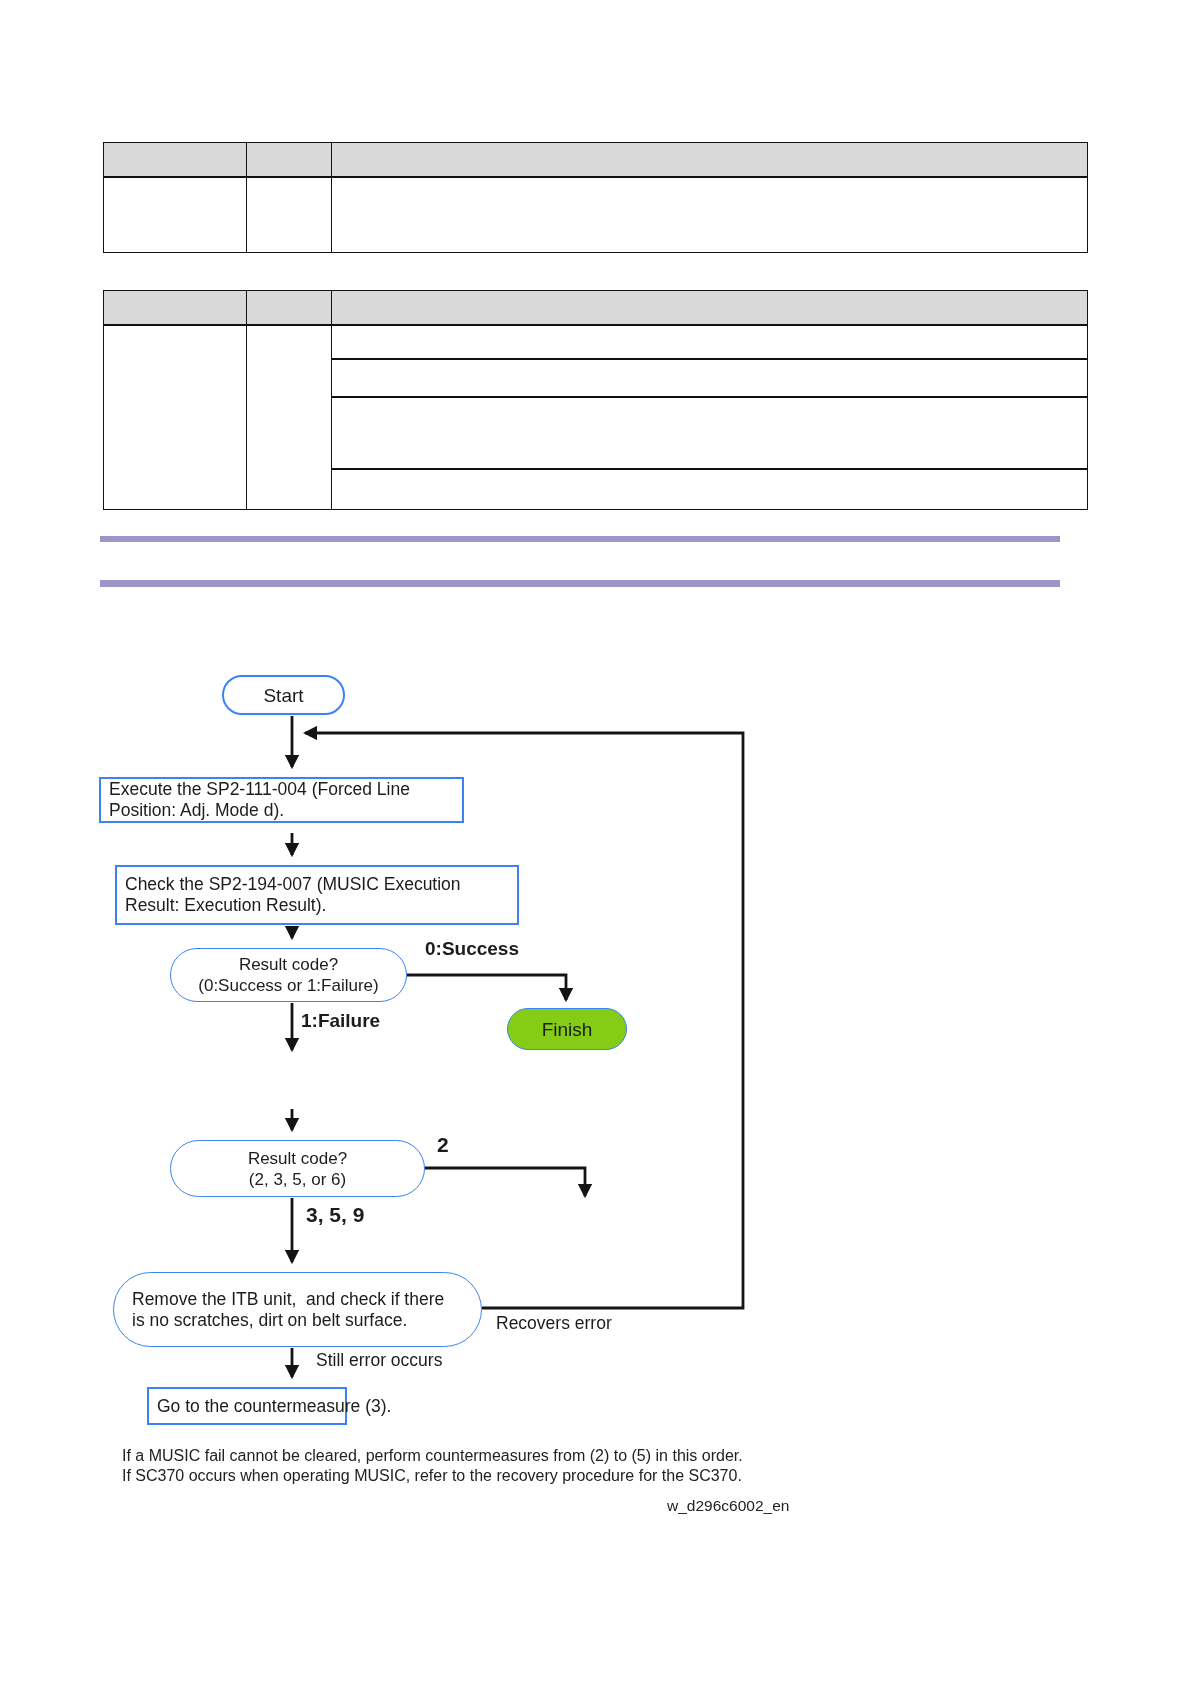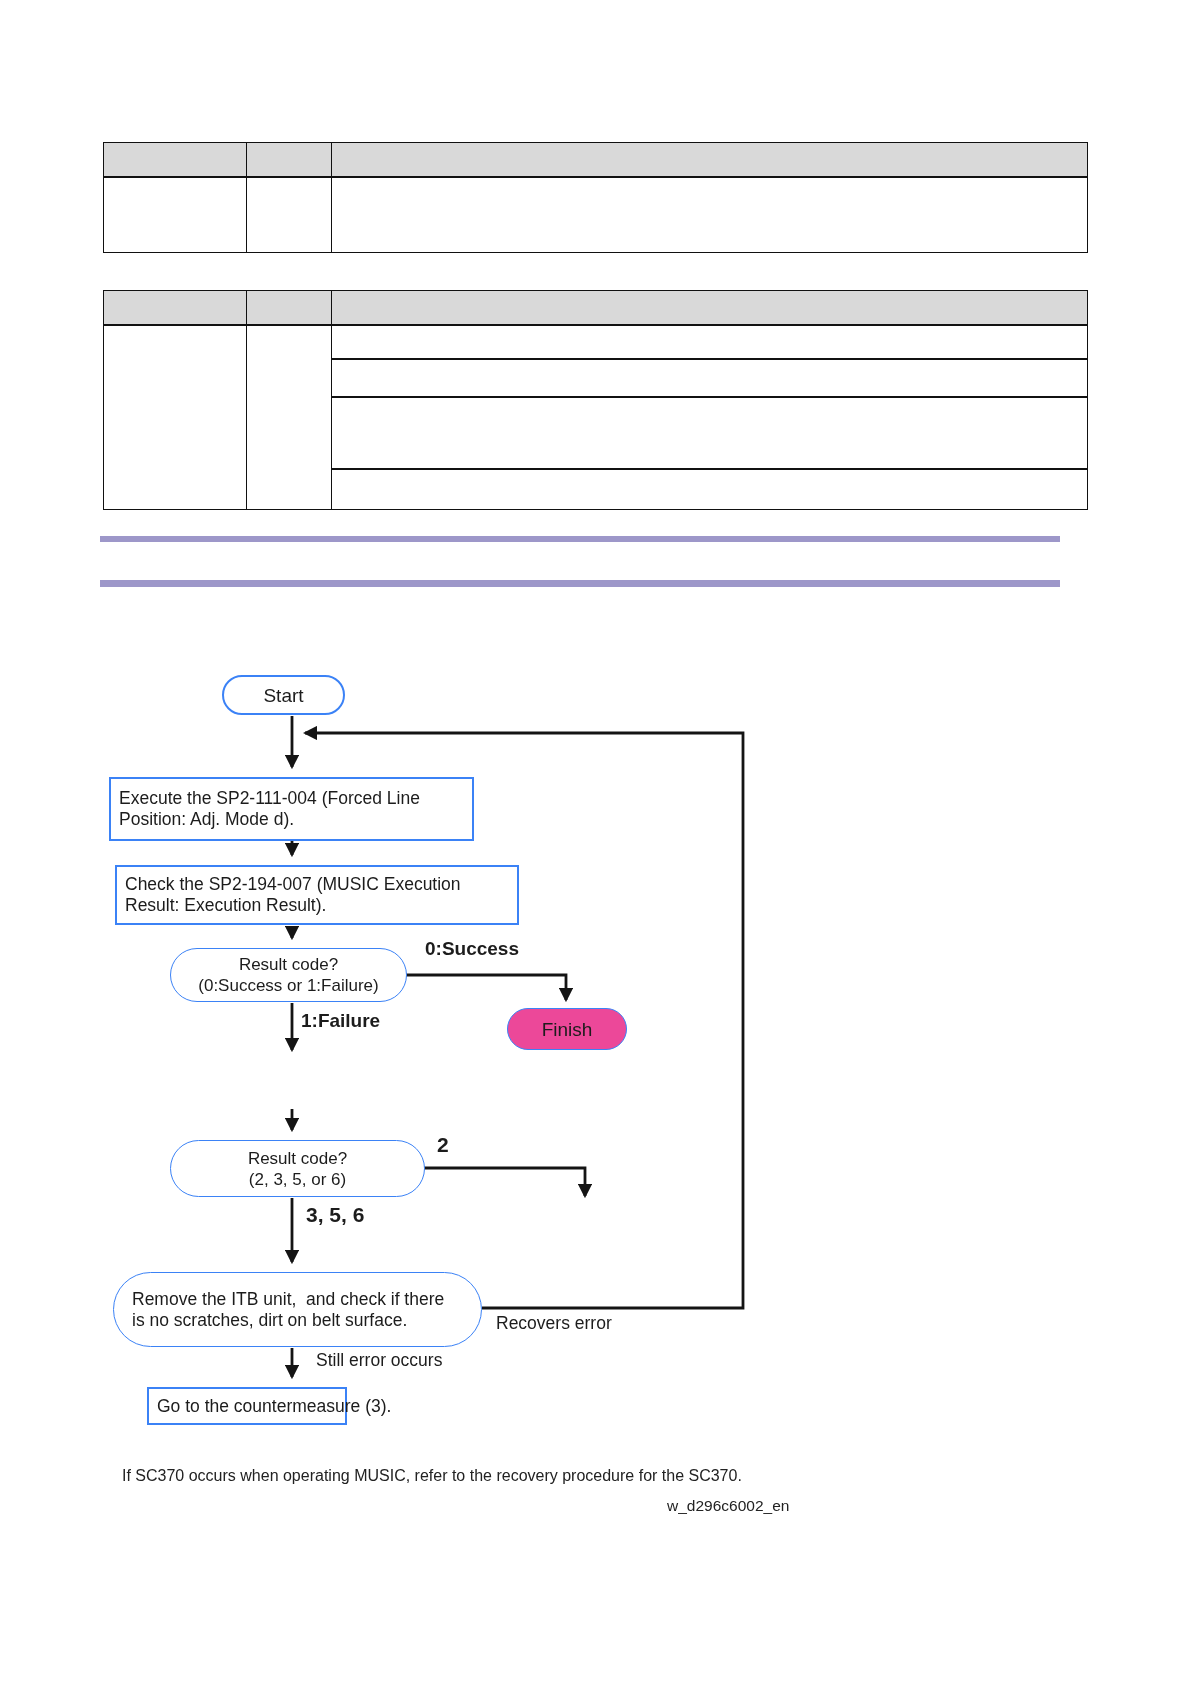--- a/index.html
+++ b/index.html
@@ -26,21 +26,21 @@
   
   .fc-svg { position:absolute; left:0; top:0; z-index:1; }
   .node {
     position:absolute; box-sizing:border-box; background:#fff;
     border:2px solid #3b82f6; font-size:17.5px; line-height:21px;
     display:flex; flex-direction:column; justify-content:center; z-index:2;
   }
   .rect { padding:2px 8px; }
   .stadium { border-radius:999px; border-width:1.5px; align-items:center; text-align:center; }
   .terminal { border-radius:21px; align-items:center; text-align:center; font-size:19px; }
-  .finish-bg { background:#ec4899; border-width:1.5px; }
+  .finish-bg { background:#84cc16; border-width:1.5px; }
   .stadium-left { align-items:flex-start; text-align:left; padding-left:18px; }
   .node-line { white-space:pre; display:block; }
   .lbl { position:absolute; z-index:2; white-space:pre; }
   .lbl-bold { font-weight:bold; font-size:19px; }
   .lbl-big  { font-weight:bold; font-size:21px; }
   .lbl-reg  { font-size:17.5px; }
 
   
   .note { position:absolute; font-size:16px; line-height:20px; white-space:pre; color:#222; }
 </style>
@@ -100,21 +100,21 @@
       <polyline points="424,1168 585,1168 585,1196" marker-end="url(#arr)"></polyline>
       <line x1="292" y1="1198" x2="292" y2="1262" marker-end="url(#arr)"></line>
       <line x1="292" y1="1348" x2="292" y2="1377" marker-end="url(#arr)"></line>
     </g>
   </svg>
 
   <div class="node terminal" style="left:222px; top:675px; width:123px; height:40px;">
     <span class="node-line">Start</span>
   </div>
 
-  <div class="node rect" style="left:109px; top:777px; width:365px; height:64px;">
+  <div class="node rect" style="left:99px; top:777px; width:365px; height:46px;">
     <span class="node-line">Execute the SP2-111-004 (Forced Line</span>
     <span class="node-line">Position: Adj. Mode d).</span>
   </div>
 
   <div class="node rect" style="left:115px; top:865px; width:404px; height:60px;">
     <span class="node-line">Check the SP2-194-007 (MUSIC Execution</span>
     <span class="node-line">Result: Execution Result).</span>
   </div>
 
   <div class="node stadium" style="left:170px; top:948px; width:237px; height:54px; font-size:17px;">
@@ -129,31 +129,32 @@
     <span class="node-line">Finish</span>
   </div>
 
 
   <div class="node stadium" style="left:170px; top:1140px; width:255px; height:57px; font-size:17px;">
     <span class="node-line">Result code?</span>
     <span class="node-line">(2, 3, 5, or 6)</span>
   </div>
 
   <div class="lbl lbl-big" style="left:437px; top:1133px;">2</div>
-  <div class="lbl lbl-big" style="left:306px; top:1203px;">3, 5, 6</div>
+  <div class="lbl lbl-big" style="left:306px; top:1203px;">3, 5, 9</div>
 
 
   <div class="node stadium stadium-left" style="left:113px; top:1272px; width:369px; height:75px;">
     <span class="node-line">Remove the ITB unit,  and check if there</span>
     <span class="node-line">is no scratches, dirt on belt surface.</span>
   </div>
 
   <div class="lbl lbl-reg" style="left:496px; top:1313px;text-align:right;">Recovers error</div>
   <div class="lbl lbl-reg" style="left:316px; top:1350px;">Still error occurs</div>
 
   <div class="node rect" style="left:147px; top:1387px; width:200px; height:38px;">
     <span class="node-line">Go to the countermeasure (3).</span>
   </div>
 
+  <div class="note" style="left:122px; top:1446px;">If a MUSIC fail cannot be cleared, perform countermeasures from (2) to (5) in this order.</div>
   <div class="note" style="left:122px; top:1466px;">If SC370 occurs when operating MUSIC, refer to the recovery procedure for the SC370.</div>
   <div class="note" style="left:667px; top:1496px; font-size:15.5px;">w_d296c6002_en</div>
 
 </div>
 
 </body></html>

